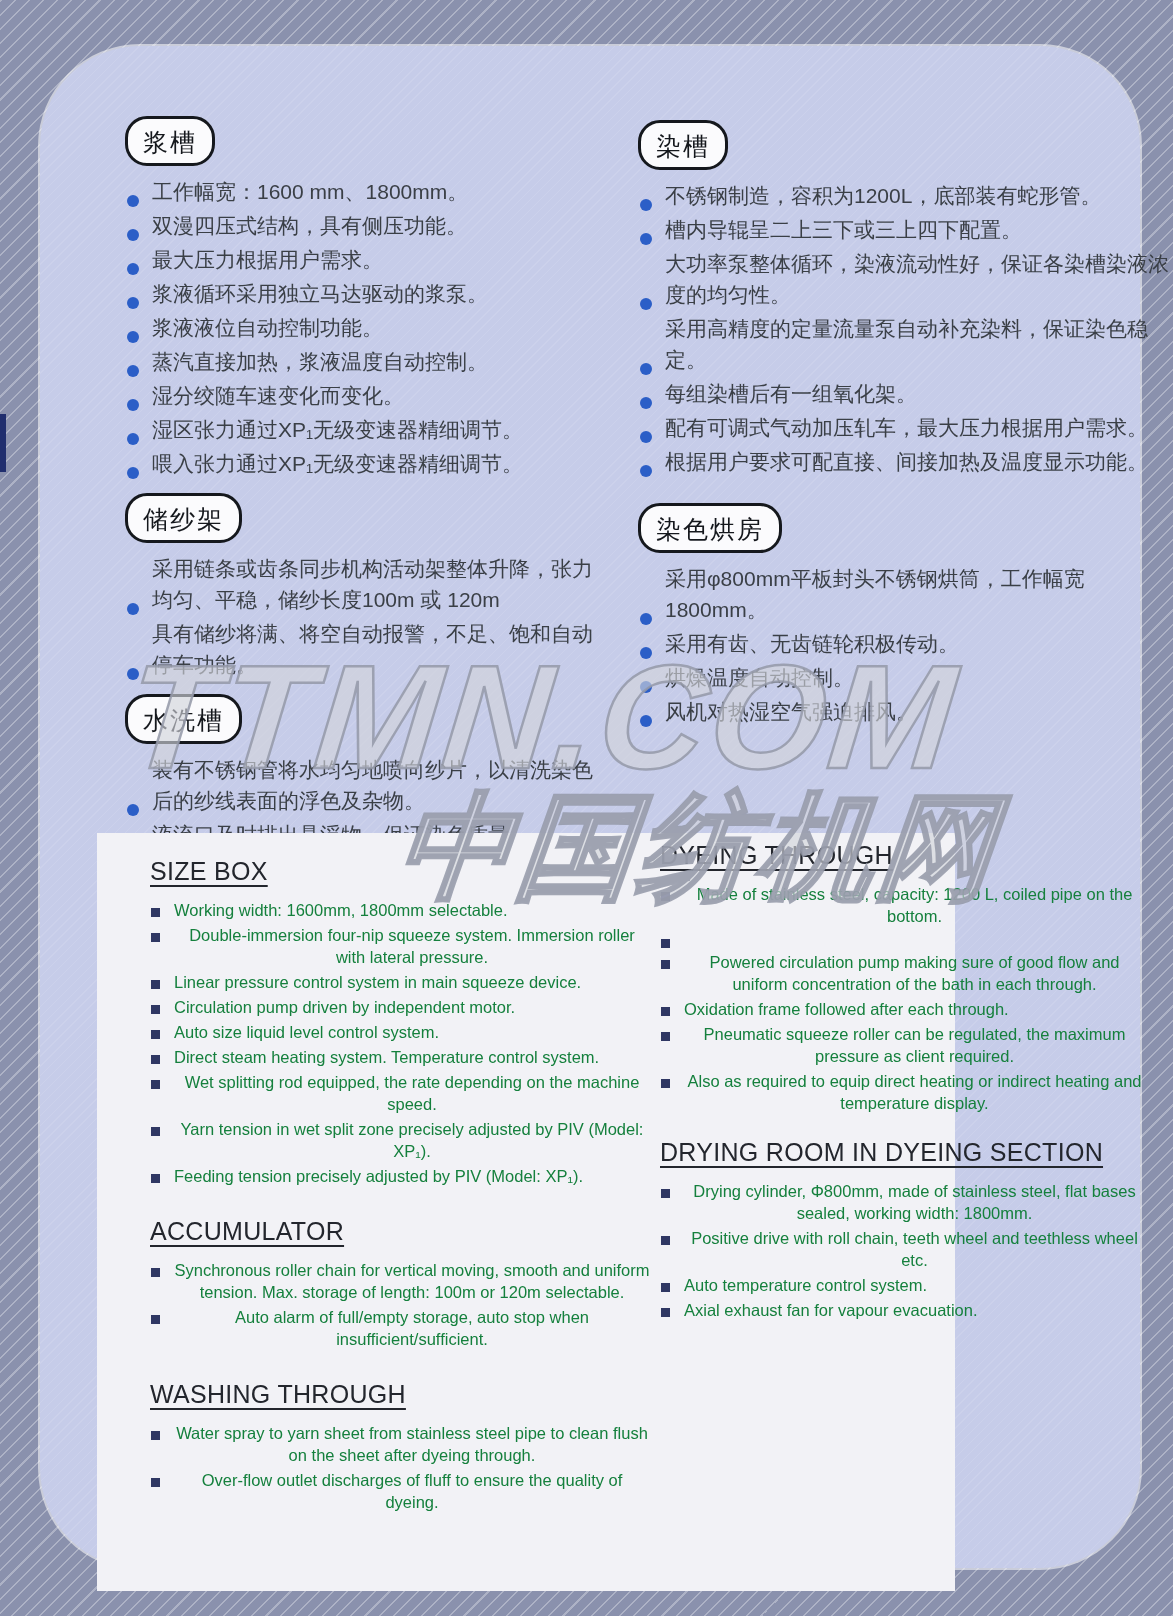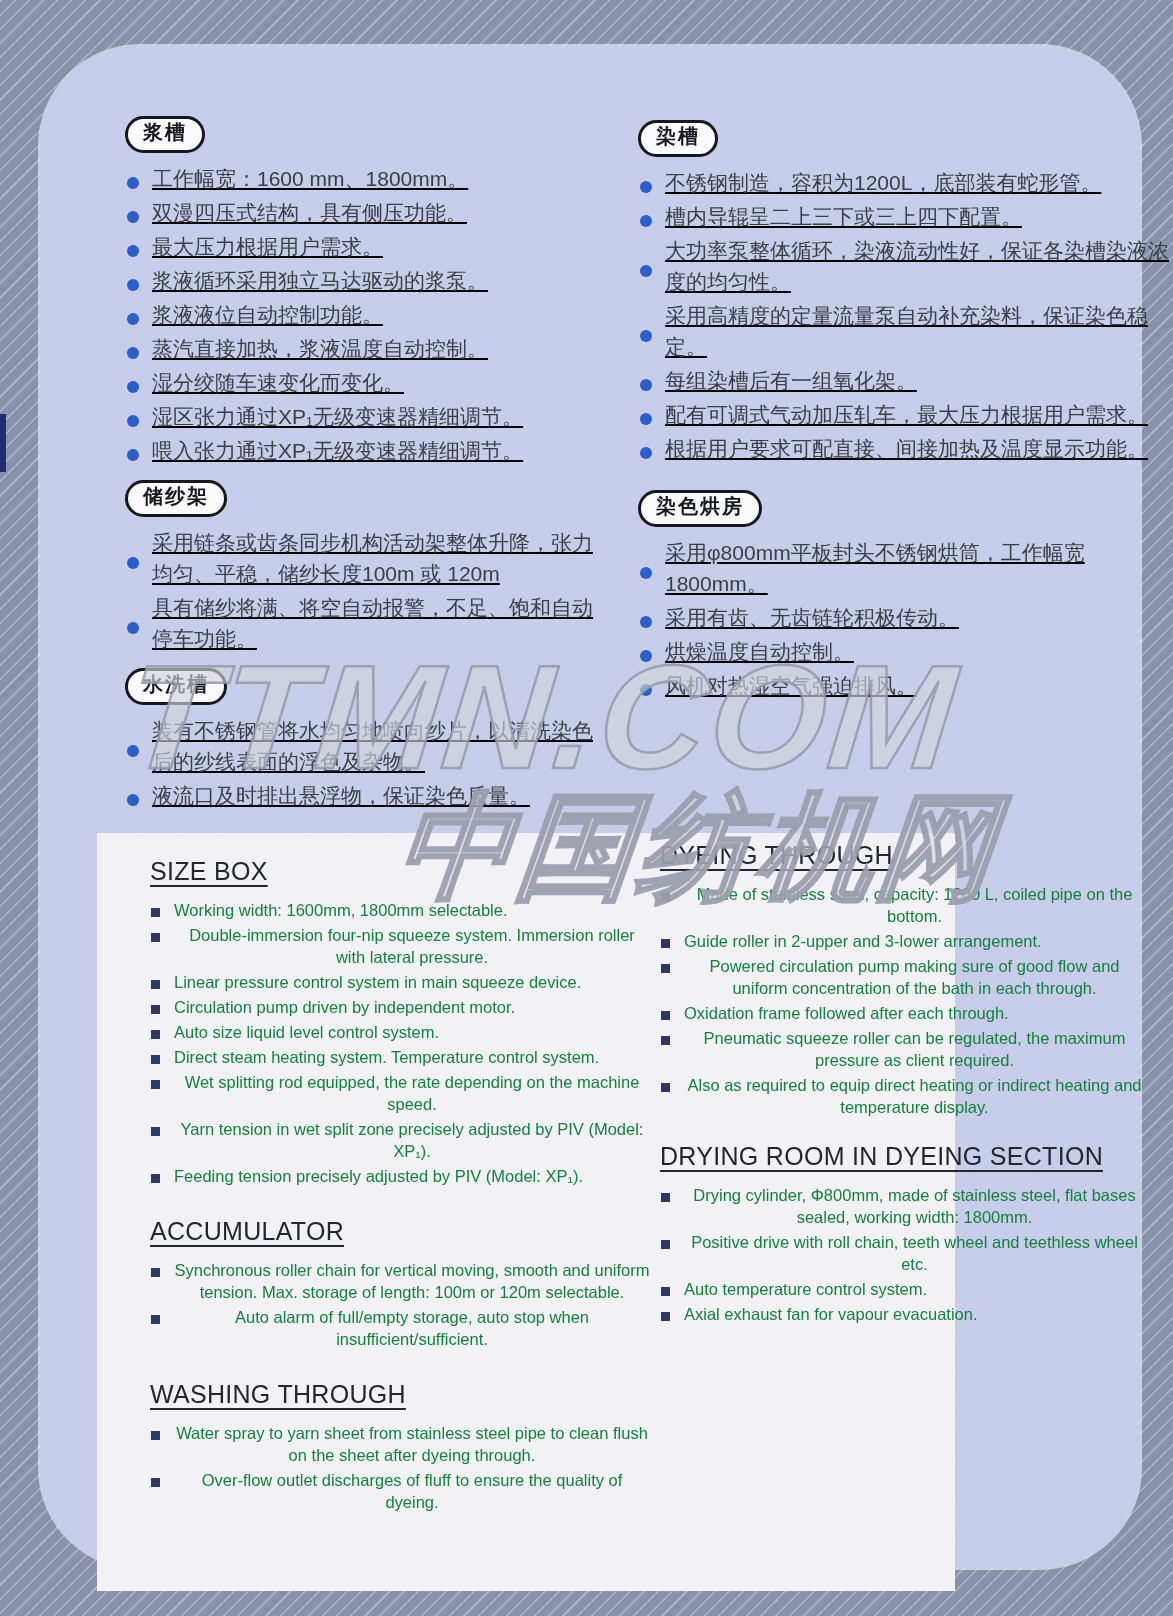--- a/index.html
+++ b/index.html
@@ -17,25 +17,25 @@
   }
   .edge-mark{position:absolute;left:0;top:414px;width:6px;height:58px;background:#202e6e;}
 
   
   .cn-left{position:absolute;left:85px;top:70px;width:478px;}
   .cn-right{position:absolute;left:598px;top:74px;width:548px;}
   .cn-left section + section{margin-top:14px;}
   .cn-right section + section{margin-top:26px;}
   .pill{
     display:inline-block;border:3px solid #15181d;border-radius:22px;background:#fbfbfd;
-    padding:0 15px 4px;font-size:20px;font-weight:bold;letter-spacing:2px;color:#15181d;
+    padding:7px 15px 4px;font-size:25px;font-weight:normal;letter-spacing:2px;color:#15181d;
     margin-bottom:10px;
   }
   ul.blist{list-style:none;margin:0;padding:0;}
-  .cn-item{display:flex;align-items:center;margin-bottom:3px;text-decoration:underline;}
+  .cn-item{display:flex;align-items:flex-end;margin-bottom:3px;}
   .cn-item .dot{width:12px;height:12px;border-radius:50%;background:#2b5ec7;margin:9px 13px 0 2px;flex:0 0 12px;}
   .cn-item .txt{font-size:21px;line-height:31px;color:#3a3f46;}
 
   
   .en-box{position:absolute;left:57px;top:787px;width:858px;height:758px;background:#f2f2f6;}
   .en-left{position:absolute;left:53px;top:24px;width:500px;}
   .en-right{position:absolute;left:563px;top:8px;width:485px;}
   .en-left section + section{margin-top:30px;}
   .en-right section + section{margin-top:24px;}
   .en-title{
@@ -273,21 +273,20 @@
       <div class="en-right">
         <section>
           <span class="en-title">DYEING THROUGH</span>
           <ul class="blist">
             <li class="en-item">
                 <span class="sq"></span>
                 <span class="txt">Made of stainless steel, capacity: 1200 L, coiled pipe on the bottom.</span>
               </li>
             <li class="en-item">
                 <span class="sq"></span>
-                <span class="txt">Guide roller in 2-upper and 3-lower arrangement.</span>
               </li>
             <li class="en-item">
                 <span class="sq"></span>
                 <span class="txt">Powered circulation pump making sure of good flow and uniform concentration of the bath in each through.</span>
               </li>
             <li class="en-item">
                 <span class="sq"></span>
                 <span class="txt">Oxidation frame followed after each through.</span>
               </li>
             <li class="en-item">

